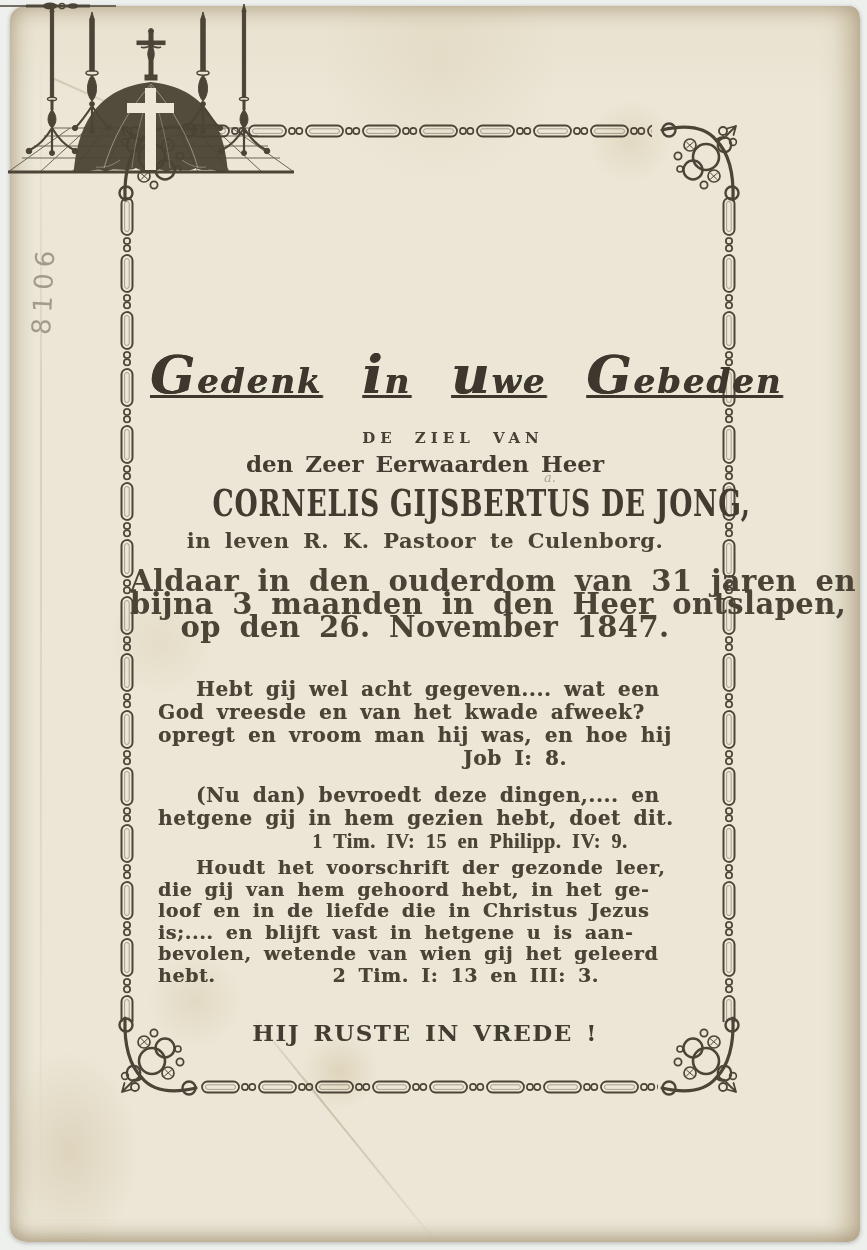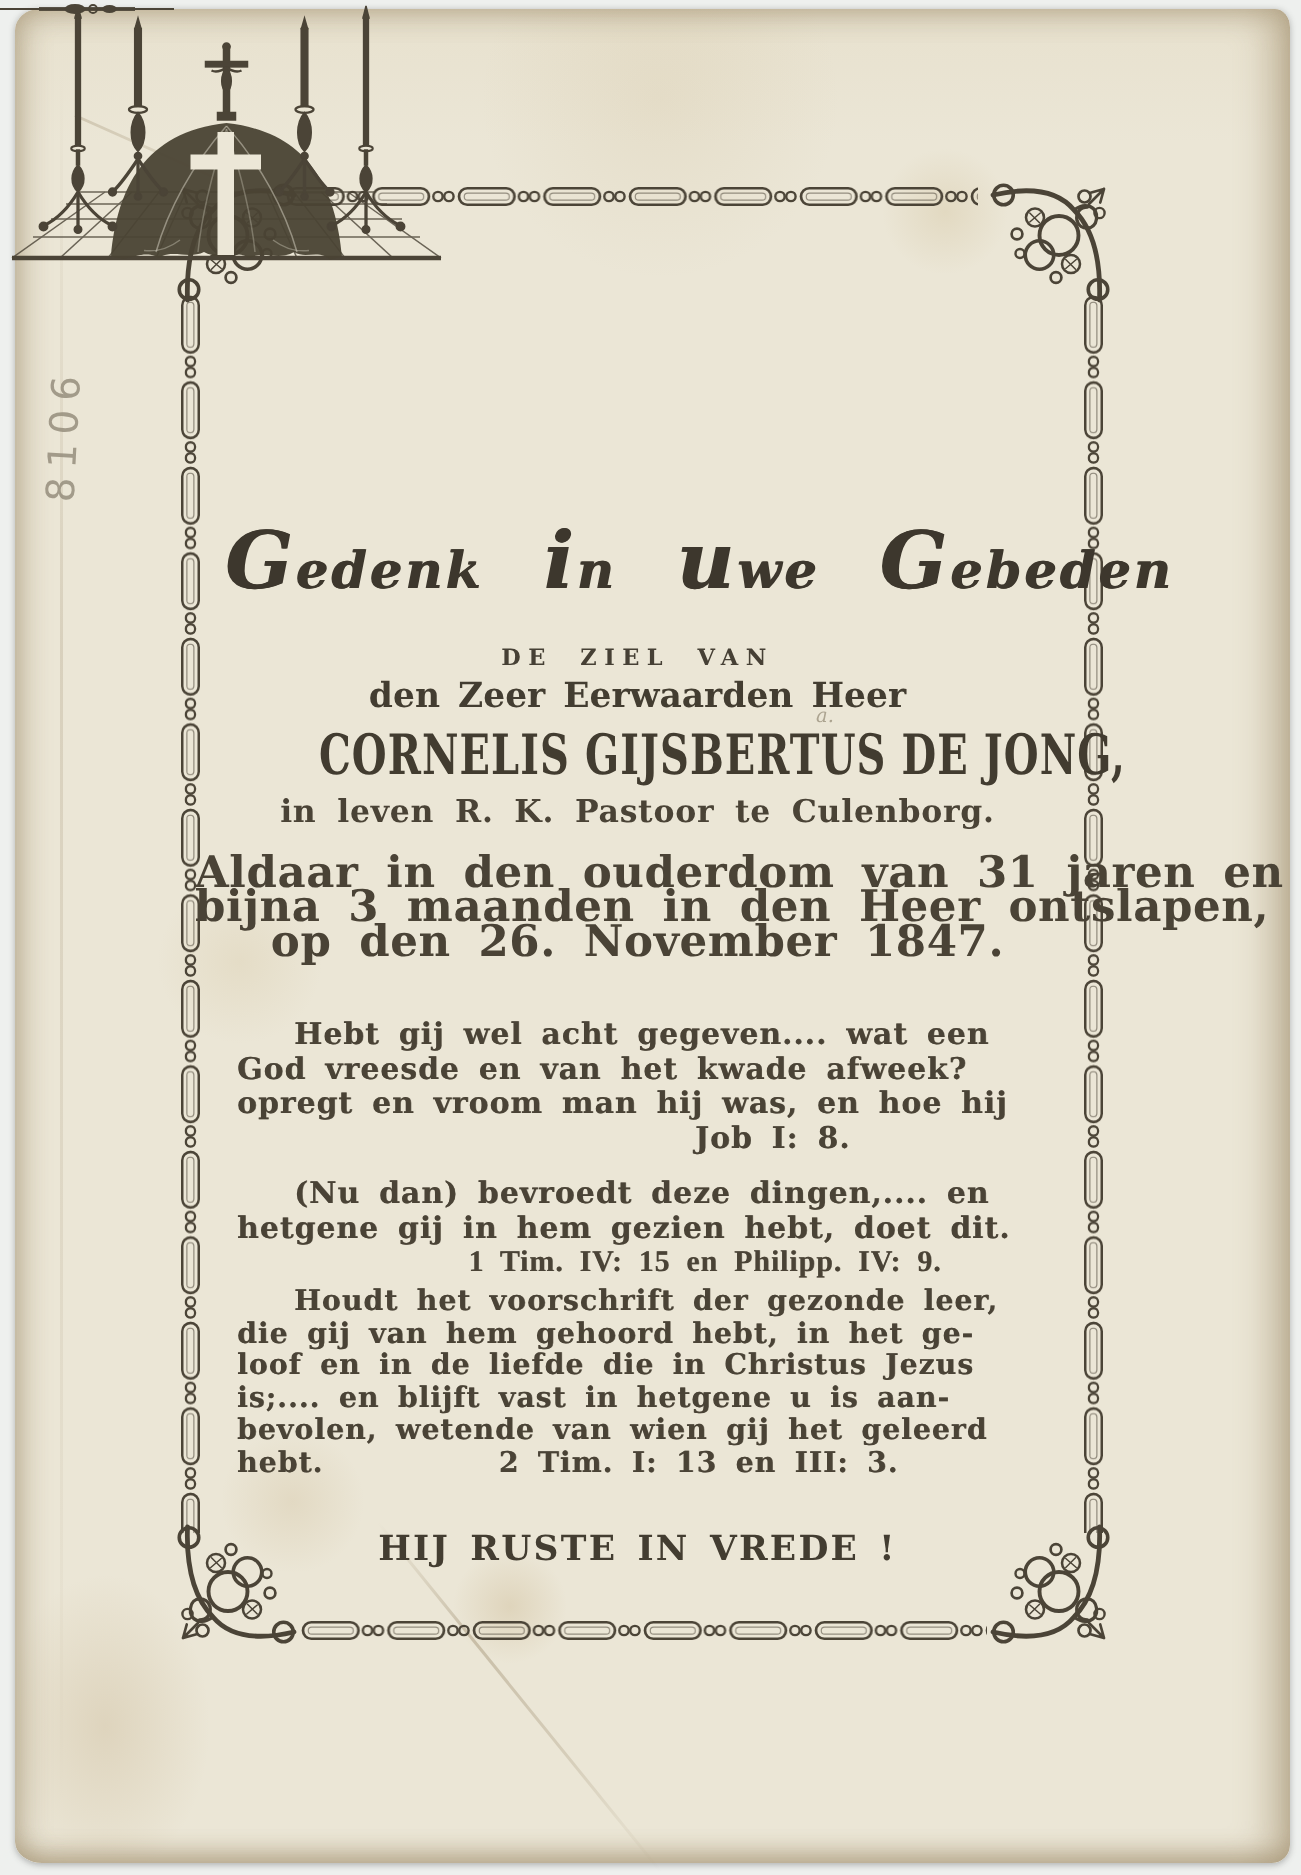--- a/index.html
+++ b/index.html
@@ -38,23 +38,23 @@
     background:linear-gradient(90deg,rgba(150,132,100,.30),transparent);
     transform:rotate(24deg);transform-origin:left center;}
   svg.overlay{position:absolute;left:0;top:0;pointer-events:none;}
   .frame{left:0;top:0;}
   .altar{left:281px;top:176px;}
   .divider{left:362px;top:648px;}
 
   .tx{position:absolute;left:130px;width:590px;text-align:center;white-space:nowrap;}
   .heading{top:354px;font-size:34px;font-style:italic;font-weight:bold;color:#3d372d;
     letter-spacing:2px;text-shadow:0.6px 0 0 #3d372d;}
-  .heading .word{display:inline-block;margin:0 20px;}
+  .heading .word{display:inline-block;margin:0 20px;text-decoration:underline;}
   .heading .word::first-letter{font-size:1.55em;line-height:0.8;}
-  .dedication{top:429px;font-size:15px;font-weight:bold;letter-spacing:5px;word-spacing:8px;color:#464035;}
+  .dedication{top:429px;font-size:15px;font-weight:bold;letter-spacing:5px;word-spacing:8px;color:#464035;padding-left:28px;}
   .honorific{top:450px;font-size:23px;font-weight:bold;word-spacing:4px;color:#433d31;}
   .name{top:481px;font-size:37px;font-weight:bold;letter-spacing:1px;
     transform:scaleX(0.72);transform-origin:center;color:#423c30;}
   .role{top:528px;font-size:21px;font-weight:bold;letter-spacing:0.5px;word-spacing:6px;}
   .death{top:570px;font-size:29px;font-weight:bold;line-height:23px;
     letter-spacing:0.4px;word-spacing:8px;}
   .quote{position:absolute;left:158px;width:534px;text-align:left;white-space:nowrap;
     font-size:20px;font-weight:bold;line-height:23px;letter-spacing:0.6px;word-spacing:5px;
     text-shadow:0.3px 0 0 rgba(74,67,54,.6);}
   .q1{top:678px;}

